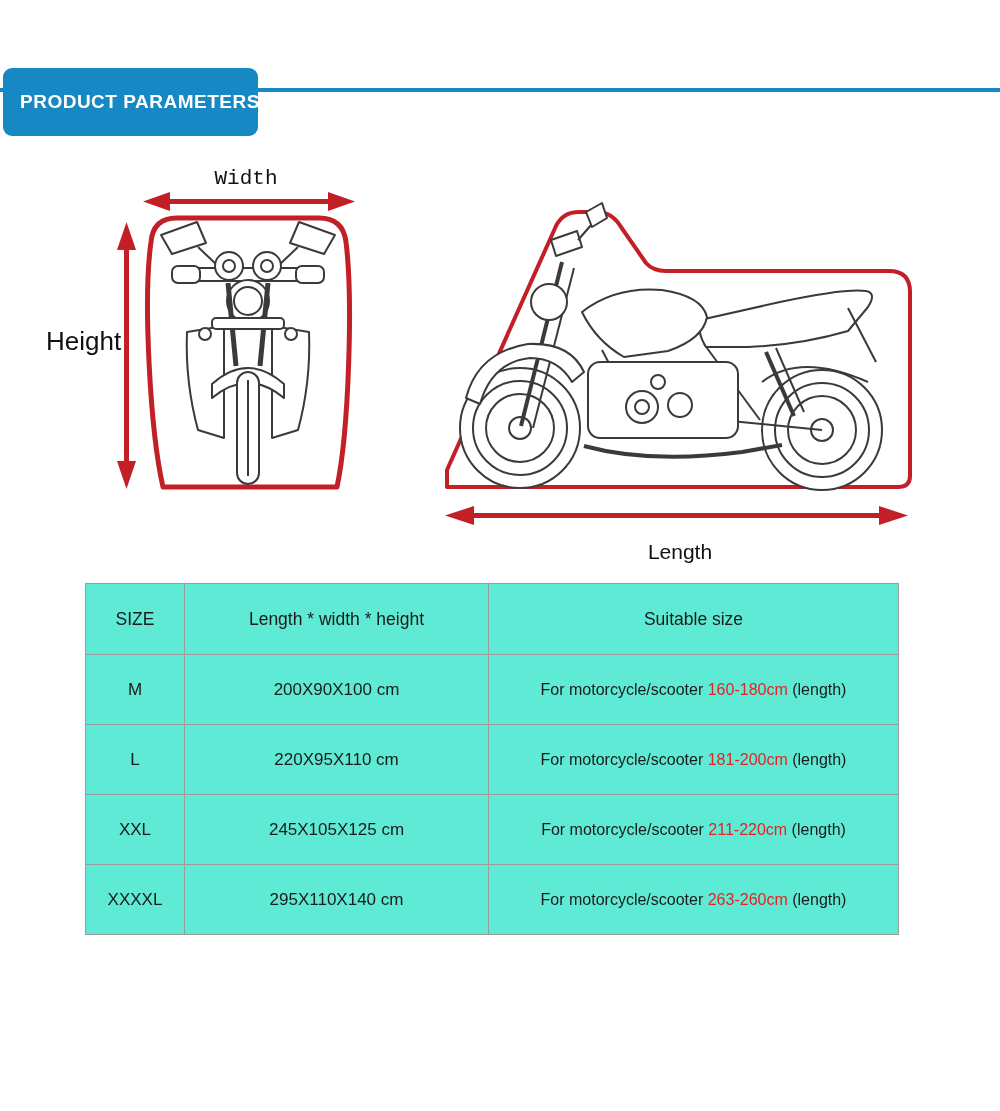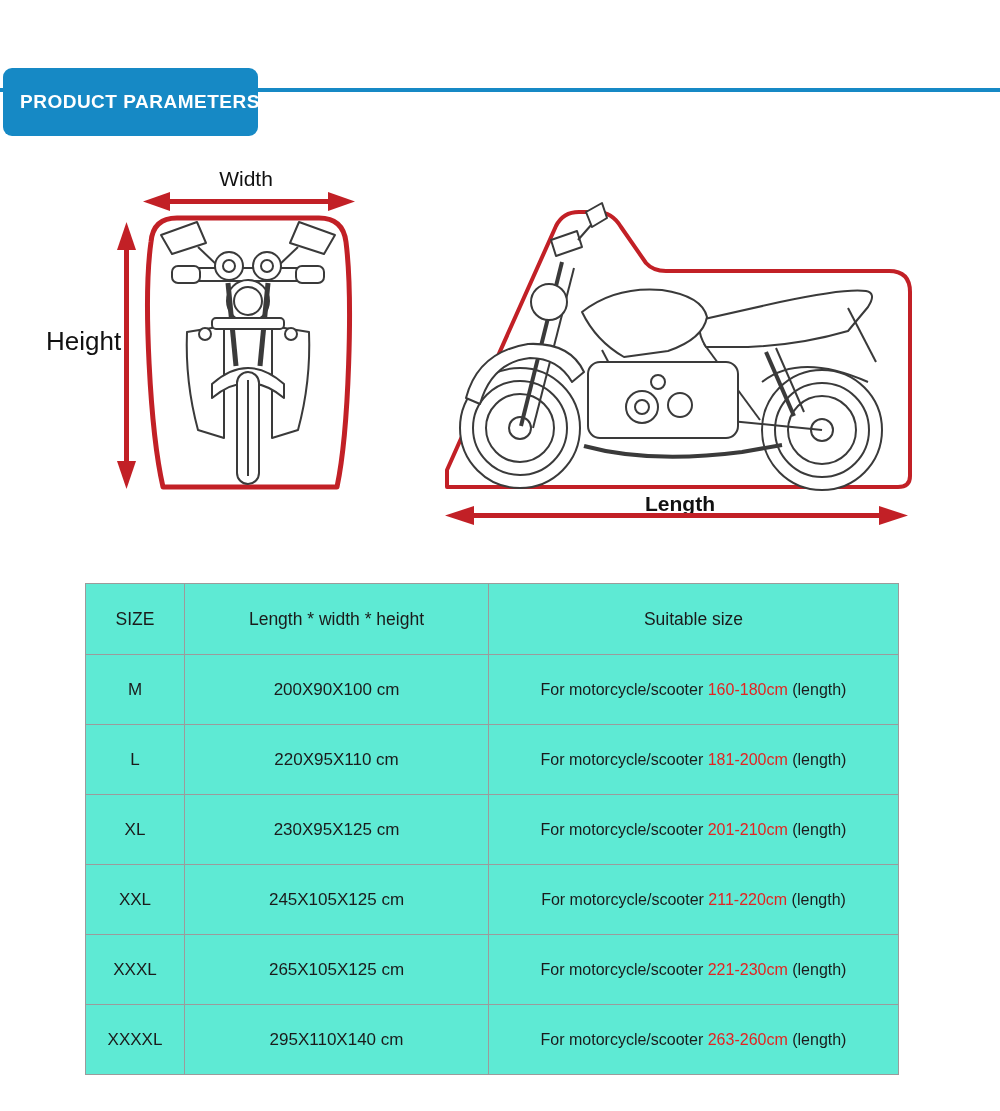--- a/index.html
+++ b/index.html
@@ -19,23 +19,23 @@
   }
   .banner-rule{
     position:absolute;left:0;top:88px;width:1000px;height:4px;
     background:var(--accent-blue,#1689c5);
   }
   
   .diagram-svg{position:absolute;left:0;top:140px;}
   .dim-label{
     position:absolute;font-size:21px;color:#111;text-align:center;white-space:nowrap;
   }
-  #width-label{left:212px;top:167px;width:68px;}
+  #width-label{left:212px;top:167px;width:68px;font-family:Liberation Mono, monospace;}
   #height-label{left:46px;top:326px;width:68px;font-size:26px;}
-  #length-label{left:638px;top:492px;width:84px;font-weight:bold;}
+  #length-label{left:638px;top:540px;width:84px;}
   
   .size-table{
     position:absolute;left:85px;top:583px;border-collapse:collapse;table-layout:fixed;
   }
   .size-table th,.size-table td{
     border:1px solid var(--table-border,#9b9b9b);
     text-align:center;vertical-align:middle;font-weight:normal;
     background:#5eead4;padding:0 4px;
   }
   .size-table th{height:70px;font-size:17.5px;}
@@ -187,33 +187,23 @@
     <td>M</td>
     <td>200X90X100 cm</td>
     <td class="suitable-cell"><span>For motorcycle/scooter </span><span class="range-red">160-180cm</span><span> (length)</span></td>
   </tr>
       <tr>
     <td>L</td>
     <td>220X95X110 cm</td>
     <td class="suitable-cell"><span>For motorcycle/scooter </span><span class="range-red">181-200cm</span><span> (length)</span></td>
   </tr>
       <tr>
-    <td>XL</td>
-    <td>230X95X125 cm</td>
-    <td class="suitable-cell"><span>For motorcycle/scooter </span><span class="range-red">201-210cm</span><span> (length)</span></td>
-  </tr>
-      <tr>
     <td>XXL</td>
     <td>245X105X125 cm</td>
     <td class="suitable-cell"><span>For motorcycle/scooter </span><span class="range-red">211-220cm</span><span> (length)</span></td>
   </tr>
       <tr>
-    <td>XXXL</td>
-    <td>265X105X125 cm</td>
-    <td class="suitable-cell"><span>For motorcycle/scooter </span><span class="range-red">221-230cm</span><span> (length)</span></td>
-  </tr>
-      <tr>
     <td>XXXXL</td>
     <td>295X110X140 cm</td>
     <td class="suitable-cell"><span>For motorcycle/scooter </span><span class="range-red">263-260cm</span><span> (length)</span></td>
   </tr>
     </tbody>
 </table>
 
 </body></html>

